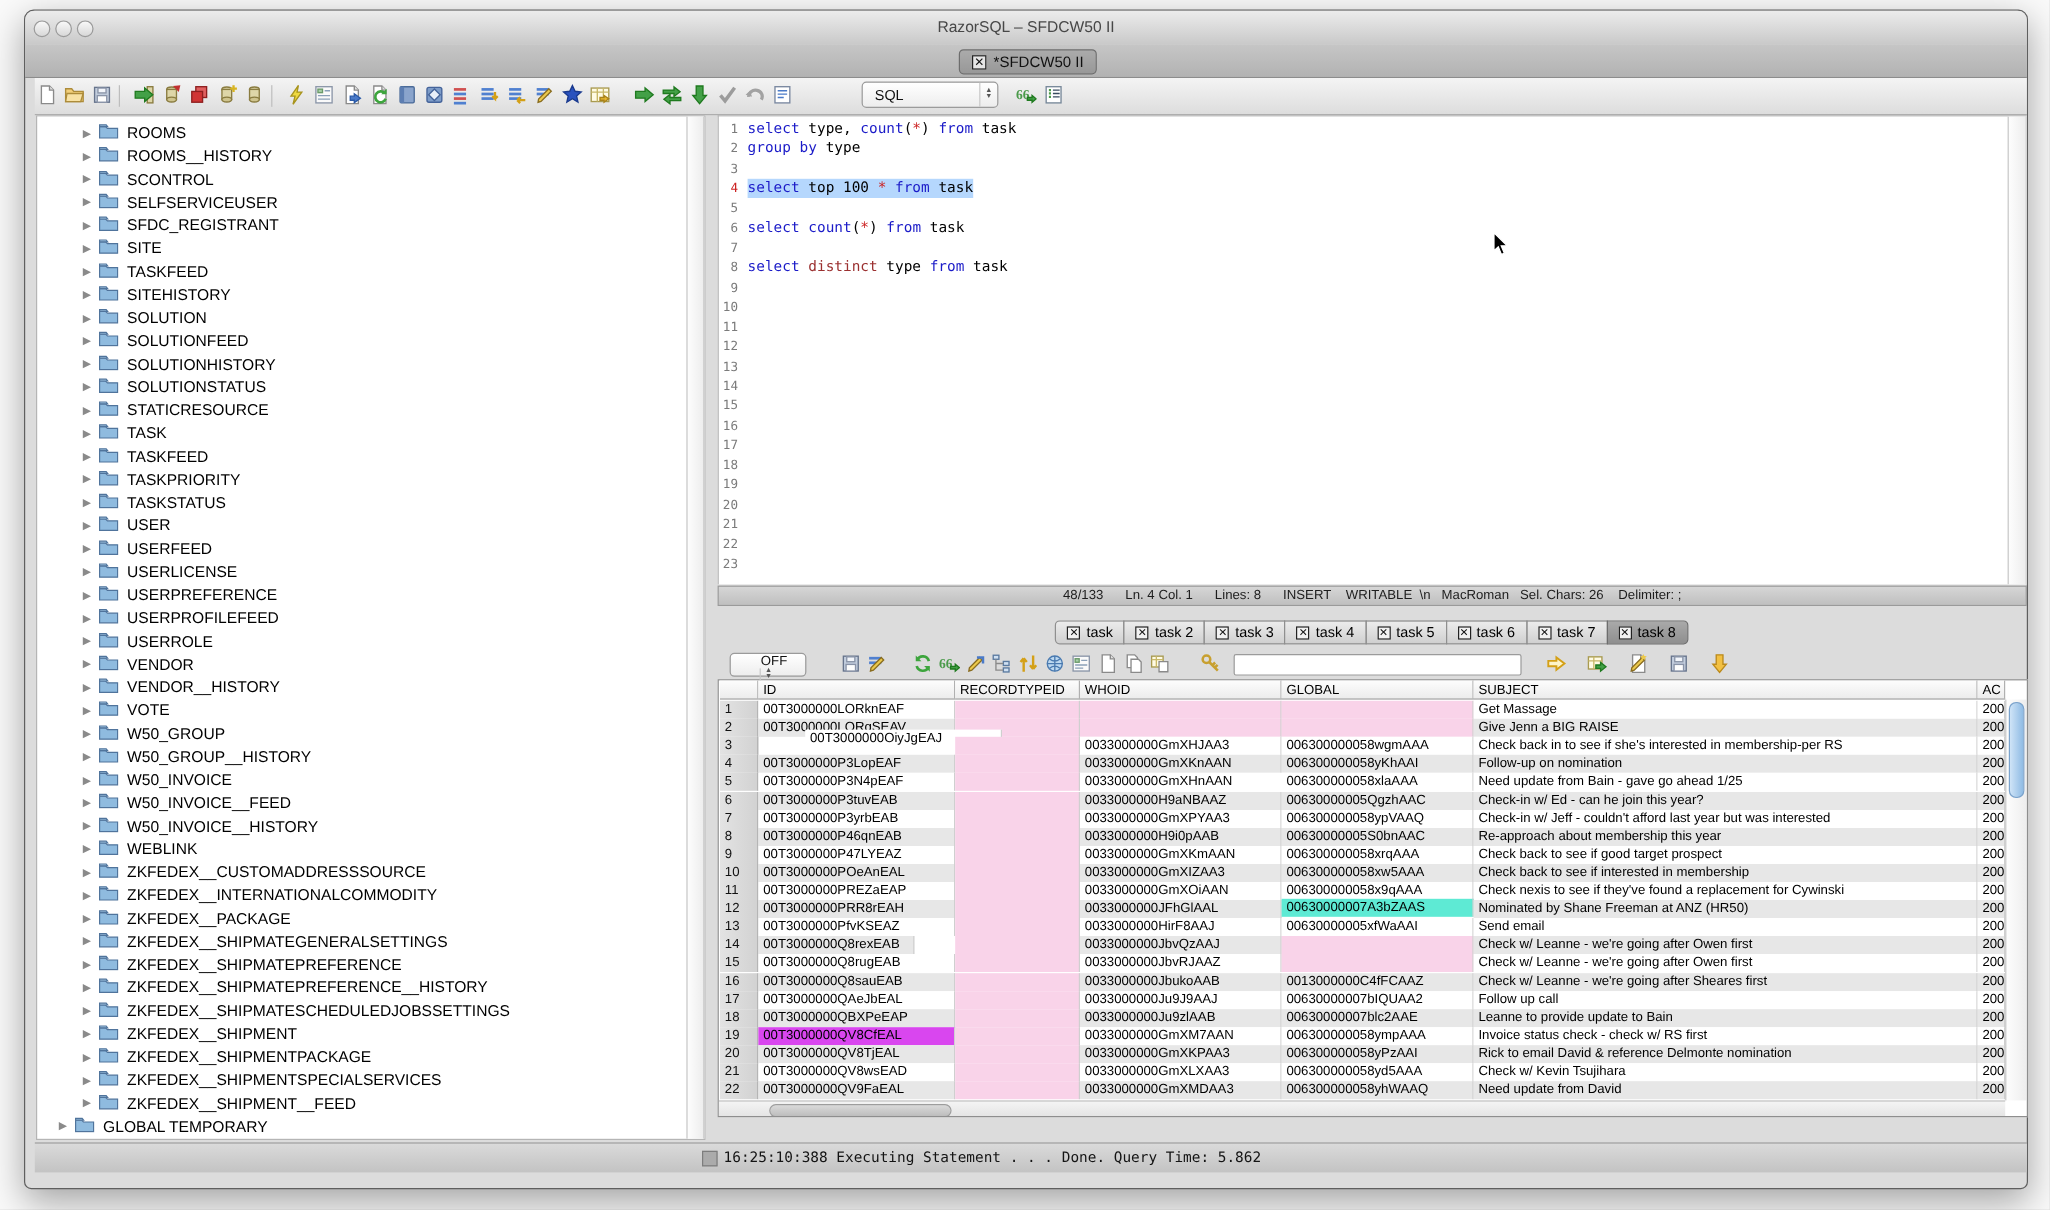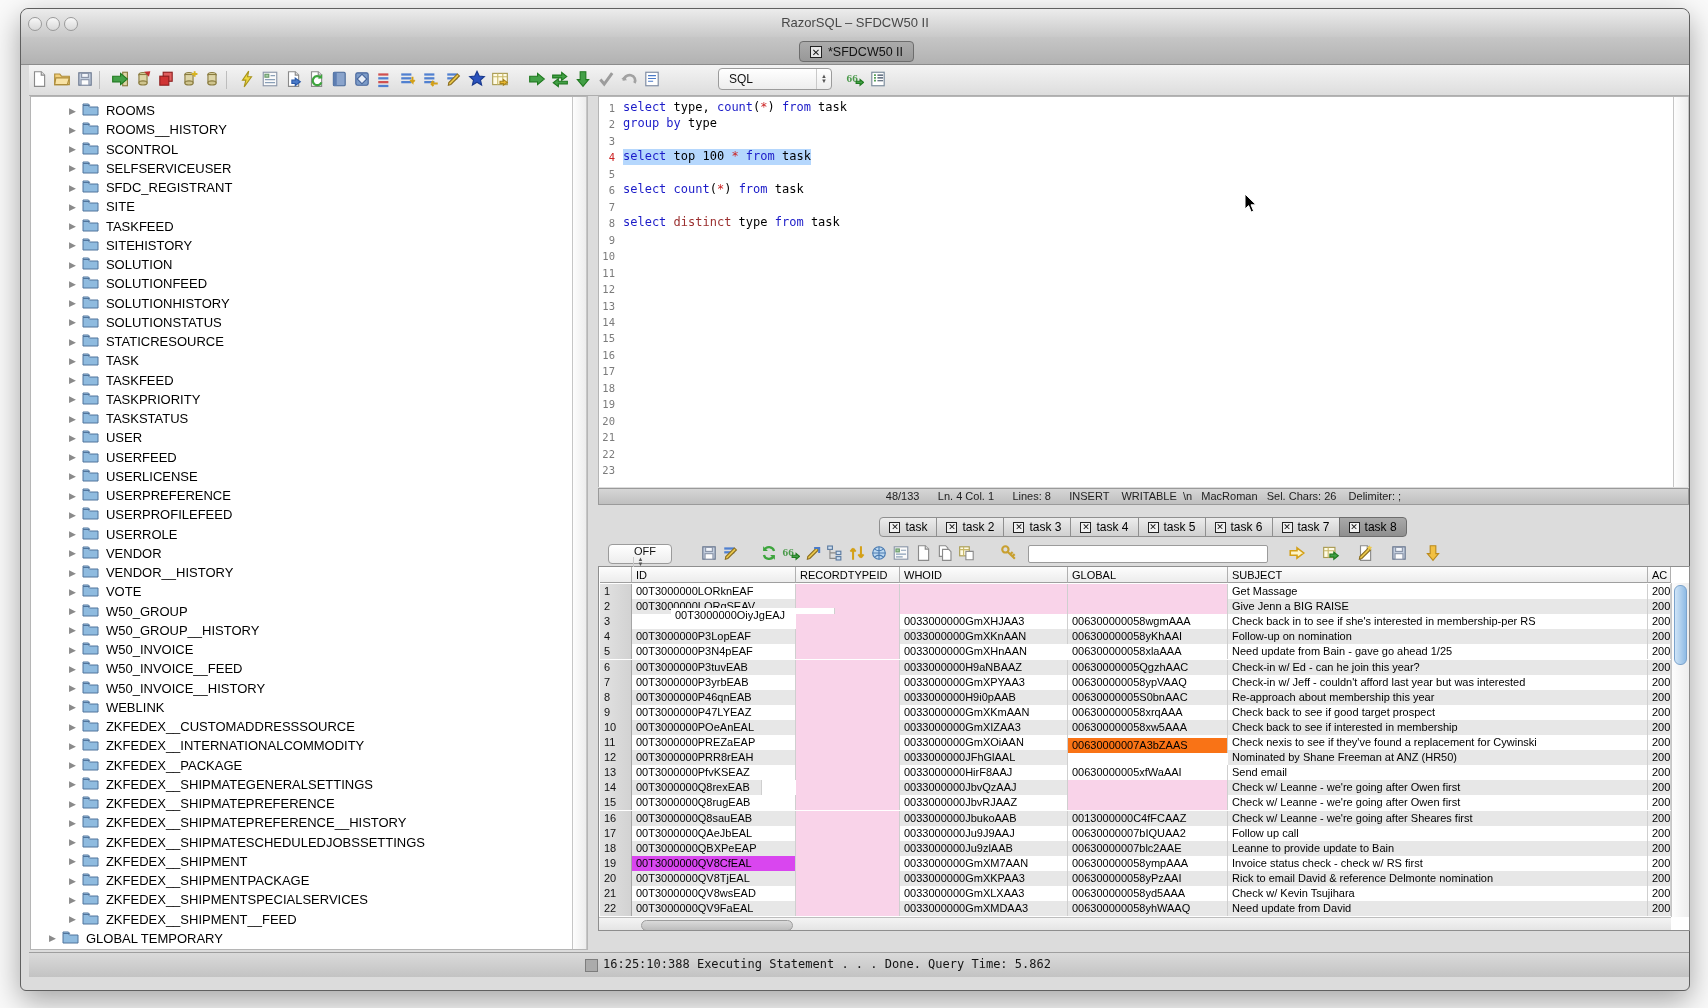--- a/index.html
+++ b/index.html
@@ -640,21 +640,21 @@
       <div class="cell" style="left: 301px; top: 168px; width: 168px; background: rgb(255, 255, 255);">0033000000GmXOiAAN</div>
       <div class="cell" style="left: 469px; top: 168px; width: 160px; background: rgb(255, 255, 255);">006300000058x9qAAA</div>
       <div class="cell" style="left: 629px; top: 168px; width: 420px; background: rgb(255, 255, 255);">Check nexis to see if they've found a replacement for Cywinski</div>
       <div class="cell" style="left: 1049px; top: 168px; width: 23px; background: rgb(255, 255, 255);">200</div>
     </div>
     <div>
       <div class="cell numcell" style="left: 1px; top: 183.1px; width: 32px;">12</div>
       <div class="cell" style="left: 33px; top: 183.1px; width: 164px; background: rgb(231, 231, 231);">00T3000000PRR8rEAH</div>
       <div class="cell" style="left: 197px; top: 183.1px; width: 104px; background: rgb(249, 211, 233);"></div>
       <div class="cell" style="left: 301px; top: 183.1px; width: 168px; background: rgb(231, 231, 231);">0033000000JFhGlAAL</div>
-      <div class="cell" style="left: 469px; top: 171px; width: 160px; background: #f97316;">00630000007A3bZAAS</div>
+      <div class="cell" style="left: 469px; top: 182px; width: 160px; background: #5eead4;">00630000007A3bZAAS</div>
       <div class="cell" style="left: 629px; top: 183.1px; width: 420px; background: rgb(231, 231, 231);">Nominated by Shane Freeman at ANZ (HR50)</div>
       <div class="cell" style="left: 1049px; top: 183.1px; width: 23px; background: rgb(231, 231, 231);">200</div>
     </div>
     <div>
       <div class="cell numcell" style="left: 1px; top: 198.2px; width: 32px;">13</div>
       <div class="cell" style="left: 33px; top: 198.2px; width: 164px; background: rgb(255, 255, 255);">00T3000000PfvKSEAZ</div>
       <div class="cell" style="left: 197px; top: 198.2px; width: 104px; background: rgb(249, 211, 233);"></div>
       <div class="cell" style="left: 301px; top: 198.2px; width: 168px; background: rgb(255, 255, 255);">0033000000HirF8AAJ</div>
       <div class="cell" style="left: 469px; top: 198.2px; width: 160px; background: rgb(255, 255, 255);">00630000005xfWaAAI</div>
       <div class="cell" style="left: 629px; top: 198.2px; width: 420px; background: rgb(255, 255, 255);">Send email</div>

